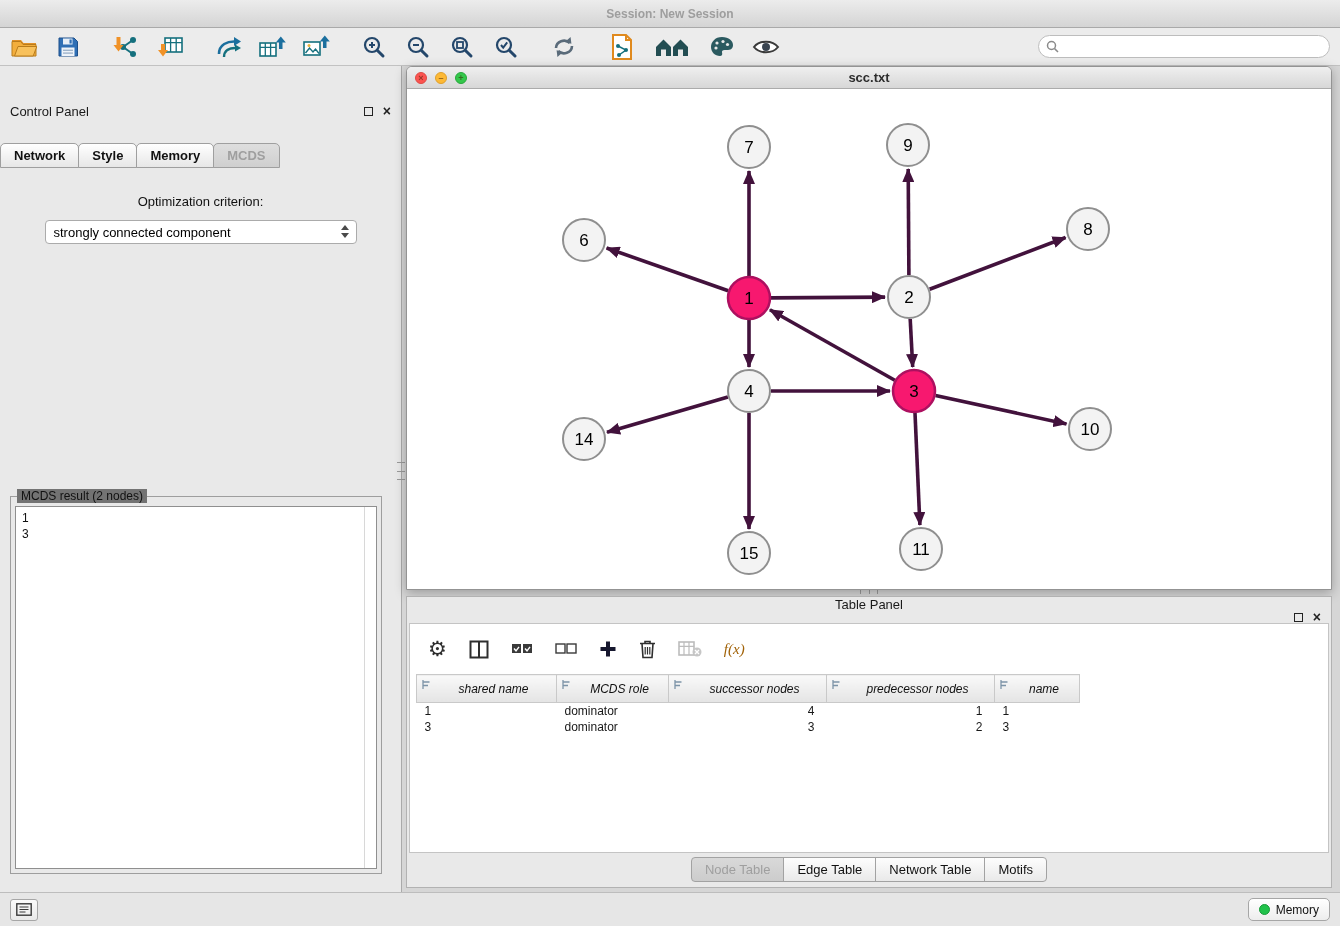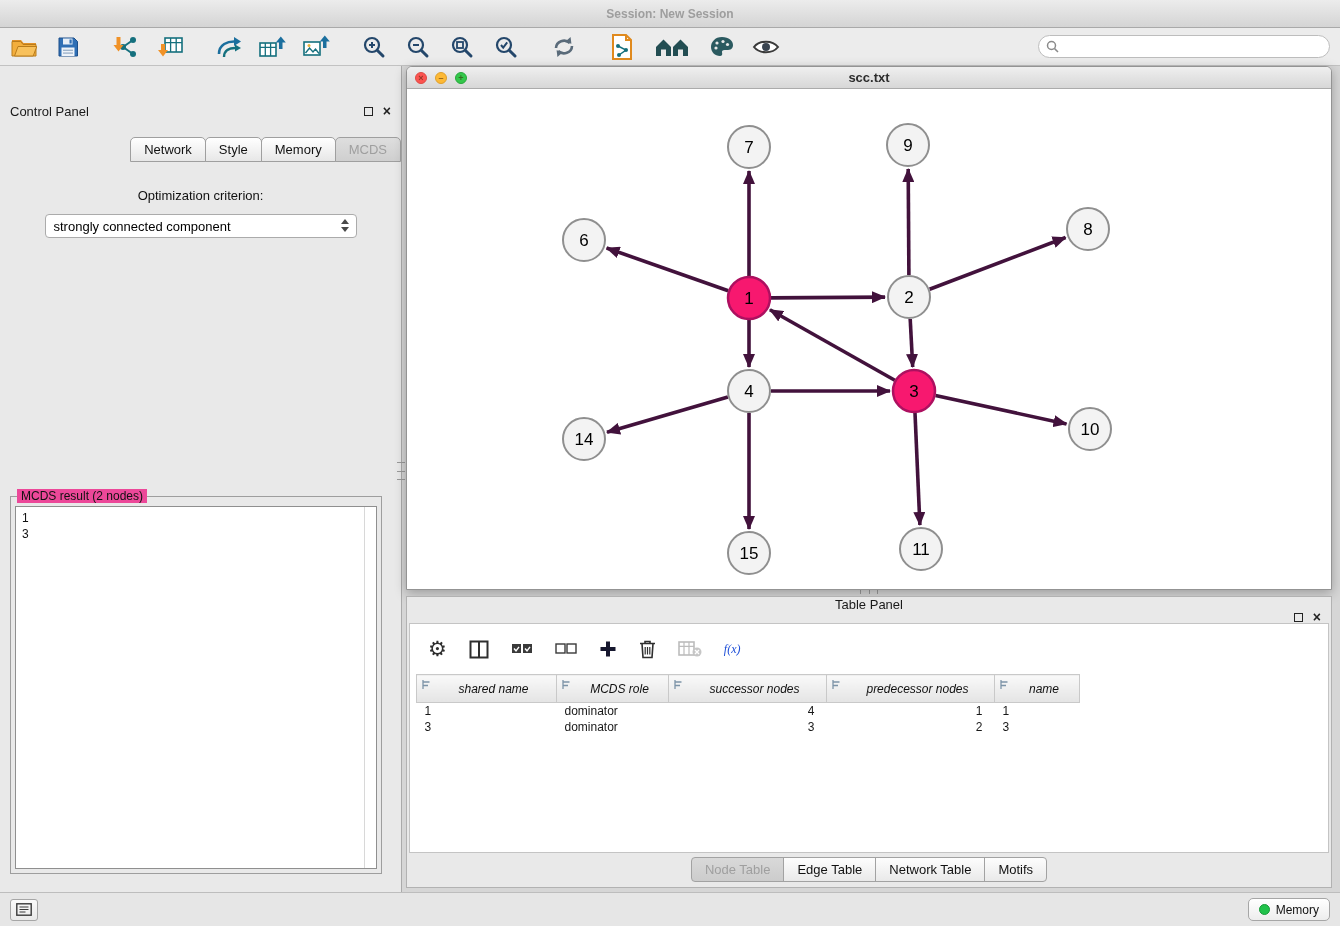--- a/index.html
+++ b/index.html
@@ -26,41 +26,41 @@
     font-family:"Liberation Sans",sans-serif; }
 
   
   .control-panel { position:absolute; top:66px; left:0; width:402px; height:826px;
     background:#e9e9e9; border-right:1px solid #aaa; }
   .cp-header { height:28px; display:flex; align-items:center; padding:0 10px;
     font-size:13px; color:#1a1a1a;margin-top:31px; }
   .win-btns { margin-left:auto; display:flex; gap:10px; align-items:center; }
   .float-glyph { width:9px; height:9px; border:1.5px solid #222; display:inline-block; }
   .close-glyph { font-size:14px; font-weight:bold; color:#222; line-height:10px; }
-  .cp-tabs { display:flex; justify-content:flex-end; margin-top:12px; }
+  .cp-tabs { display:flex; justify-content:flex-start; margin-top:18px;font-weight:bold; }
   .cp-tab { font-size:13px; padding:4px 13px; border:1px solid #9f9f9f; margin-left:-1px;
     background:linear-gradient(#ffffff,#e7e7e7); color:#111; border-radius:5px 5px 0 0; cursor:pointer; }
   .cp-tab:first-child { margin-left:0; }
   .cp-tab.active { background:linear-gradient(#dedede,#cfcfcf); color:#9f9f9f; }
   .cp-opt-label { text-align:center; margin-top:26px; font-size:13px; color:#111; }
   .cp-select { margin:11px auto 0; width:312px; height:24px; background:#fff;
     border:1px solid #ababab; border-radius:4px; display:flex; align-items:center;
     padding:0 22px 0 8px; font-size:13px; position:relative; cursor:pointer; }
   .stepper { position:absolute; right:7px; top:4px; display:flex; flex-direction:column; align-items:center; }
   .tri-up { width:0; height:0; border-left:4px solid transparent; border-right:4px solid transparent;
     border-bottom:5px solid #4a4a4a; margin-bottom:3px; }
   .tri-down { width:0; height:0; border-left:4px solid transparent; border-right:4px solid transparent;
     border-top:5px solid #4a4a4a; }
   .cp-buttons { display:flex; justify-content:center; gap:14px; margin-top:13px; }
   .cp-btn { height:23px; padding:0 15px; background:linear-gradient(#ffffff,#ececec);
     border:1px solid #a8a8a8; border-radius:4px; font-size:13px; color:#111; cursor:pointer;
     font-family:"Liberation Sans",sans-serif; }
   .result-fieldset { position:absolute; left:10px; width:372px; top:430px; height:378px;
     border:1px solid #9e9e9e; }
-  .fieldset-legend { position:absolute; top:-8px; left:6px; background:#ec4899;
+  .fieldset-legend { position:absolute; top:-8px; left:6px; background:#737373;
     padding:0 4px; font-size:12px; color:#111; }
   .result-list { position:absolute; left:4px; right:4px; top:9px; bottom:4px;
     background:#fff; border:1px solid #8f8f8f; font-size:12px; padding:3px 6px;
     line-height:16px; color:#111; overflow:hidden; }
   .scroll-track { position:absolute; top:0; bottom:0; right:11px; width:1px; background:#d8d8d8; }
 
   
   .v-grip { position:absolute; left:397px; top:462px; width:8px; height:18px;
     display:flex; flex-direction:column; justify-content:space-between; cursor:col-resize; }
   .v-grip i { display:block; height:1px; background:#9a9a9a; }
@@ -90,21 +90,21 @@
     background:#e9e9e9; border:1px solid #b2b2b2; }
   .tp-header { height:26px; display:flex; align-items:center; padding:0 10px;
     font-size:13px; color:#1a1a1a;flex-direction:column; }
   .tp-body { position:absolute; left:2px; right:2px; top:26px; bottom:34px;
     background:#fff; border:1px solid #c4c4c4; overflow:hidden; }
   .tp-toolbar { height:50px; display:flex; align-items:center; gap:22px; padding:0 18px; }
   .tp-tool { display:flex; align-items:center; justify-content:center; background:transparent;
     border:none; cursor:pointer; height:28px; }
   .gear-glyph { font-size:21px; color:#2e2e2e; line-height:22px; font-family:"DejaVu Sans",sans-serif; }
   .fx-label { font-family:"Liberation Serif","DejaVu Serif",serif; font-style:italic;
-    font-size:12px; color:#1d4ed8; }
+    font-size:15px; color:#a16207; }
   table.node-table { border-collapse:collapse; font-size:12px; margin-left:6px; table-layout:fixed; }
   table.node-table th { border:1px solid #c9c9c9; background:linear-gradient(#f9f9f9,#e4e4e4);
     font-weight:normal; height:28px; position:relative; text-align:center; color:#111;
     padding:1px 4px 1px 18px; cursor:pointer;font-style:italic; }
   .th-icon { position:absolute; left:4px; top:4px; }
   table.node-table td { height:16px; padding:1px 12px 1px 8px; color:#181818; cursor:default; }
   .tp-tabs { position:absolute; bottom:5px; left:0; right:0; display:flex; justify-content:center; }
   .tp-tab { font-size:13px; padding:4px 13px; border:1px solid #a2a2a2; margin-left:-1px;
     background:linear-gradient(#fdfdfd,#e9e9e9); color:#111; cursor:pointer;text-align:right; }
   .tp-tab:first-child { margin-left:0; border-radius:4px 0 0 4px; }

